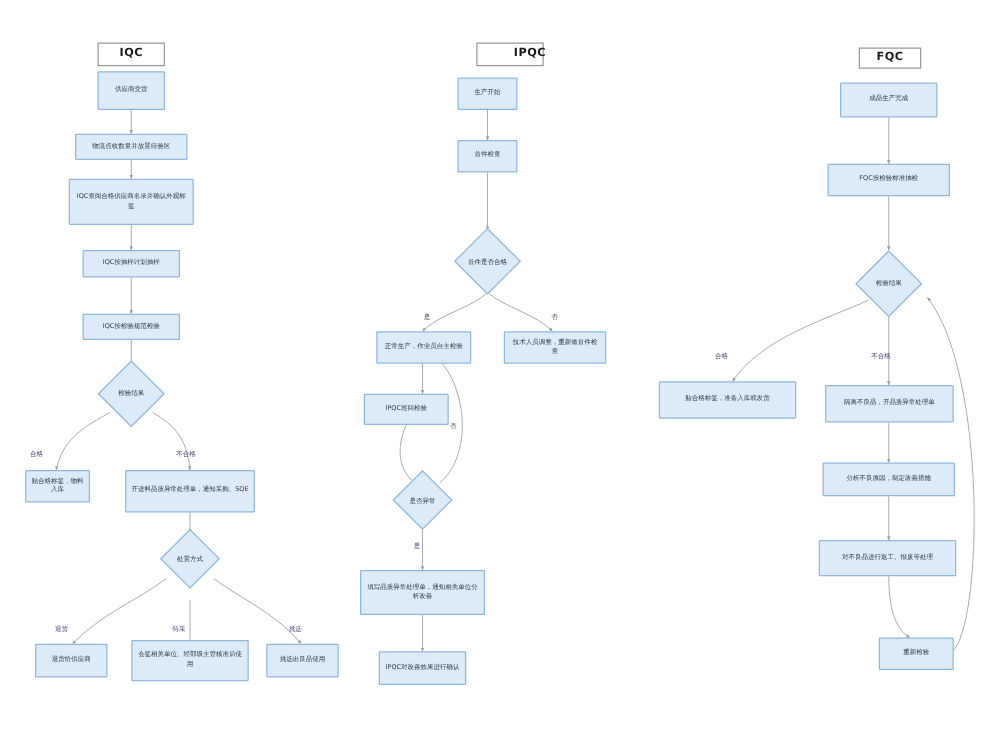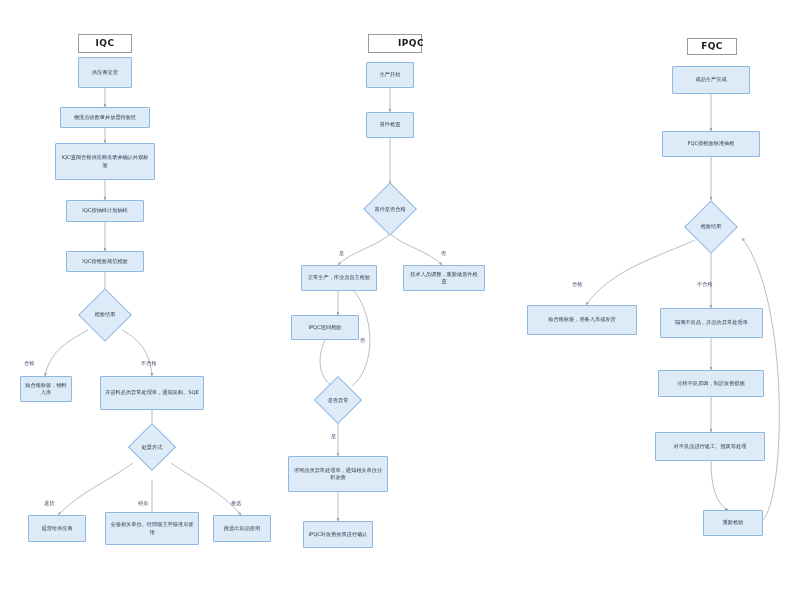--- a/index.html
+++ b/index.html
@@ -150,21 +150,21 @@
   <div class="edge-label" style="left:44px;top:500px;">退货</div>
   <div class="edge-label" style="left:138px;top:500px;">特采</div>
   <div class="edge-label" style="left:231px;top:500px;">挑选</div>
 
   <div class="node rect" style="left:28px;top:515px;width:58px;height:27px;">退货给供应商</div>
 
   <div class="node rect" style="left:105px;top:512px;width:94px;height:33px;">会签相关单位、经部级主管核准后使用</div>
 
   <div class="node rect" style="left:213px;top:515px;width:58px;height:27px;">挑选出良品使用</div>
 
-  <div class="node title" style="left:368px;top:34px;width:54px;height:19px;padding-left:36px;">IPQC</div>
+  <div class="node title" style="left:381px;top:34px;width:54px;height:19px;padding-left:36px;">IPQC</div>
 
   <div class="node rect" style="left:366px;top:62px;width:48px;height:26px;">生产开始</div>
 
   <div class="node rect" style="left:366px;top:112px;width:48px;height:26px;">首件检查</div>
 
   <div class="diamond" style="left:362px;top:184px;width:56px;height:50px;">
     <div class="dshape" style="width:38px;height:38px;left:9px;top:6px;"></div>
     <div class="dlabel">首件是否合格</div>
   </div>
 

